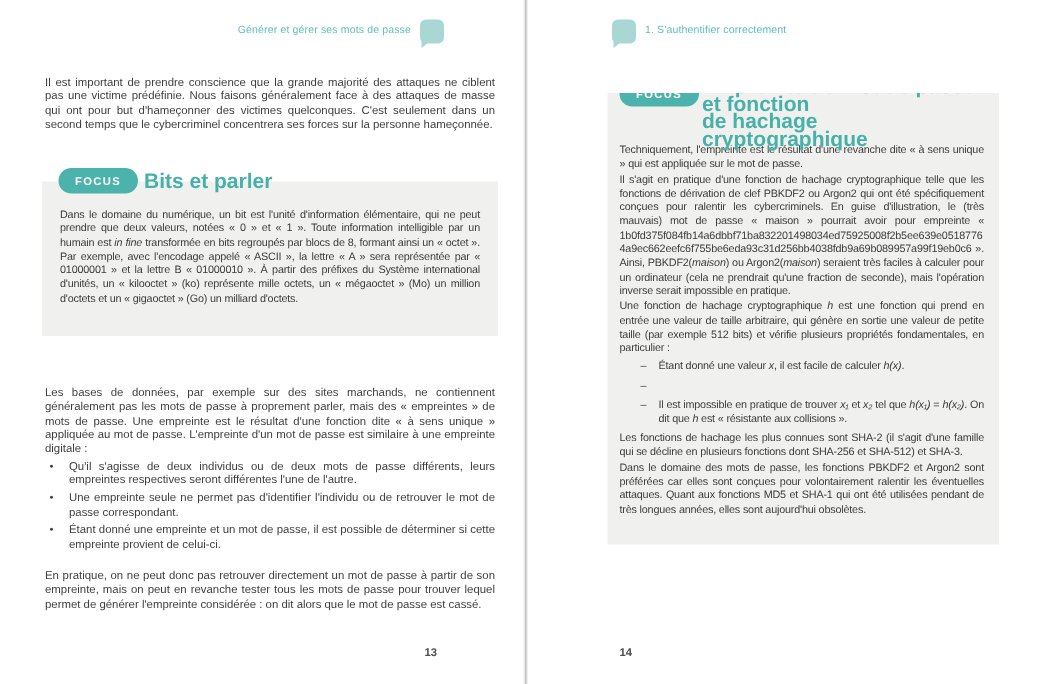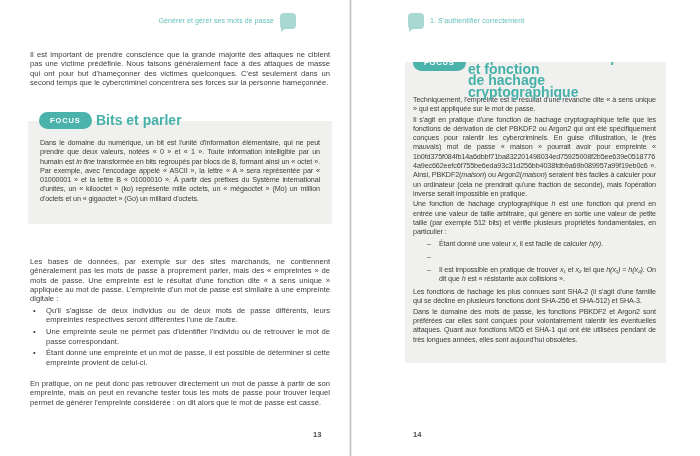--- a/index.html
+++ b/index.html
@@ -74,21 +74,21 @@
         <span class="btxt">Une empreinte seule ne permet pas d'identifier l'individu ou de retrouver le mot de passe correspondant.</span>
       </div>
       <div class="bullet-row">
         <span class="mark">•</span>
         <span class="btxt">Étant donné une empreinte et un mot de passe, il est possible de déterminer si cette empreinte provient de celui-ci.</span>
       </div>
     </div>
 
     <div class="para" style="left:30px;top:367px;width:300px;margin-top:12px;">En pratique, on ne peut donc pas retrouver directement un mot de passe à partir de son empreinte, mais on peut en revanche tester tous les mots de passe pour trouver lequel permet de générer l'empreinte considérée : on dit alors que le mot de passe est cassé.</div>
 
-    <div class="page-num" style="left:283px;margin-left:30px;">13</div>
+    <div class="page-num" style="left:283px;">13</div>
   </div>
 
   <div class="page" id="page-right">
     <div class="running-head" style="left:57px;right:20px;justify-content:flex-start;">
       <span class="bubble"></span>
       <span>1. S'authentifier correctement</span>
     </div>
 
     <div class="focus-box" style="left:54px;top:62px;width:261px;height:301px;overflow:hidden;">
       <span class="focus-badge" style="left:8px;top:-8px;">FOCUS</span>

